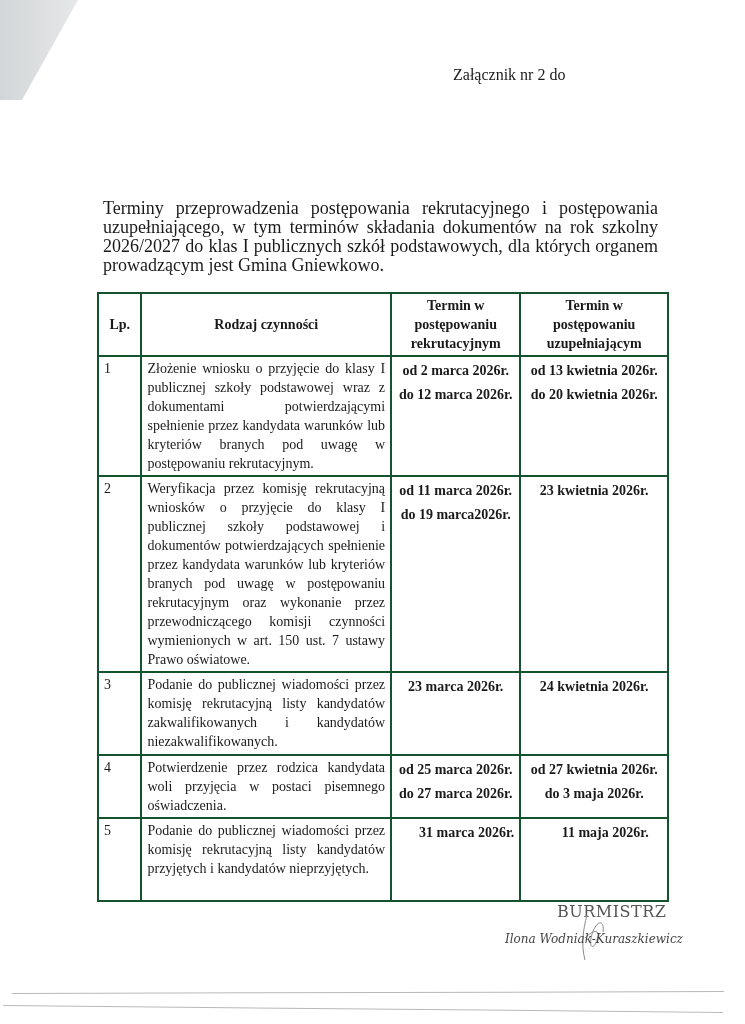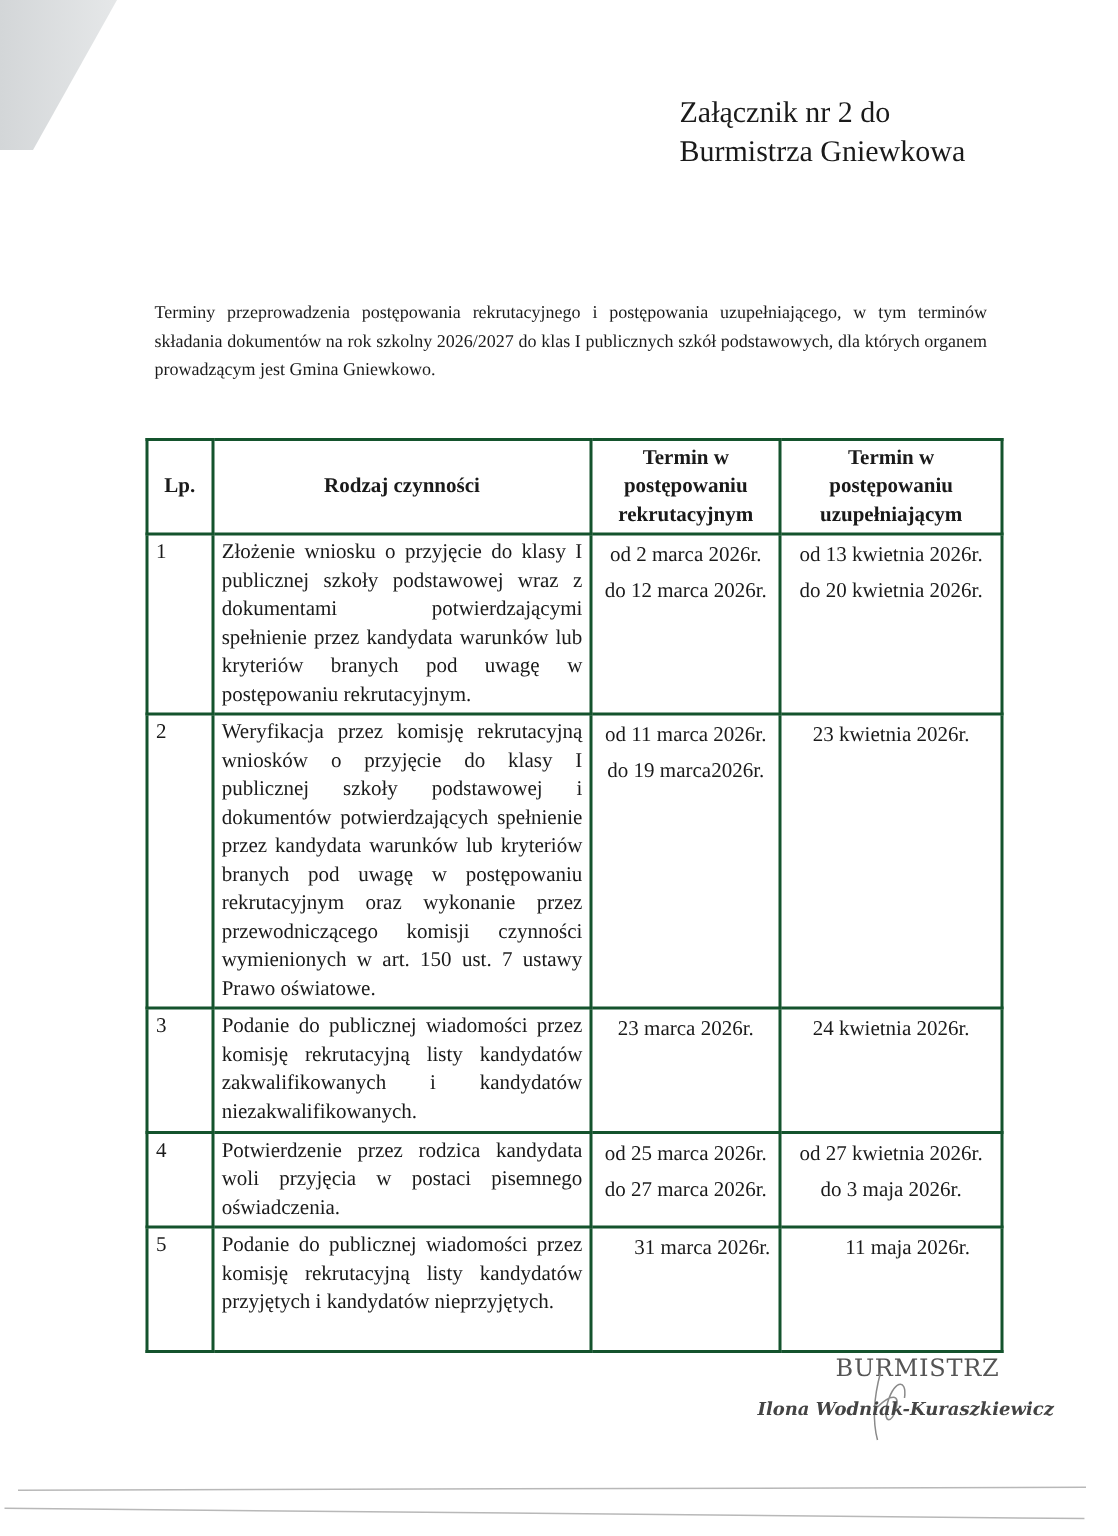--- a/index.html
+++ b/index.html
@@ -9,82 +9,80 @@
       font-family: "Liberation Serif", "DejaVu Serif", serif;
       color: #1a1a1a;
     }
     .corner-fold {
       position: absolute; left: 0; top: 0; width: 80px; height: 100px;
       background: linear-gradient(90deg, #d3d6d8, #e6e8e9);
       clip-path: polygon(0 0, 78px 0, 22px 100px, 0 100px);
     }
     .attachment {
       position: absolute; left: 453px; top: 62px;
-      font-size: 20px; line-height: 26px;
+      font-size: 16px; line-height: 26px;
     }
     .attachment div { white-space: nowrap; }
     .intro {
       position: absolute; left: 103px; top: 199px; width: 555px;
-      font-size: 12px; line-height: 19px; text-align: justify;
+      font-size: 18px; line-height: 19px; text-align: justify;
     }
     table.schedule {
       position: absolute; left: 97px; top: 292px; width: 572px;
       border-collapse: collapse;
       font-size: 14px; line-height: 19px;
     }
     table.schedule th, table.schedule td {
       border: 2px solid #14532d; vertical-align: top; padding: 2px 5px;
     }
     table.schedule th {
       font-weight: bold; text-align: center; vertical-align: middle;
       padding: 1px 4px;
     }
     col.c-lp { width: 44px; }
     col.c-act { width: 254px; }
     col.c-rek { width: 126px; }
     col.c-uzu { width: 148px; }
     tr.head-row { height: 63px; }
     td.lp { padding-left: 5px; }
     td.act { text-align: justify; text-align-last: left; padding: 2px 5px 4px 5px; }
-    td.date { text-align: center; vertical-align: middle; padding: 2px 2px; }
+    td.date { text-align: center; vertical-align: middle; padding: 2px 2px; font-weight: bold; }
     td.date div { line-height: 24px; white-space: nowrap; }
     td.date.left div { text-align: center; padding-left: 6px; margin-left: 16px; }
     tr.r1 { height: 117px; }
     tr.r2 { height: 194px; }
     tr.r3 { height: 83px; }
     tr.r4 { height: 63px; }
     tr.r5 { height: 83px; }
     .signature {
       position: absolute; left: 505px; top: 902px; width: 180px;
     }
     .sig-title {
       position: absolute; left: 52px; top: 0; font-size: 16px;
       letter-spacing: 0.5px; color: #555; font-family: "DejaVu Serif", serif;
     }
     .sig-name {
       position: absolute; left: 0; top: 30px; font-size: 12px;
       font-style: italic; color: #444; white-space: nowrap;
       font-family: "DejaVu Serif", serif;
-      font-weight: bold;
     }
     .sig-scrawl {
       position: absolute; left: 70px; top: 8px; width: 40px; height: 55px;
     }
     .scan-line {
       position: absolute; height: 1px; background: #b8b8b8;
     }
   </style>
 </head>
 <body>
 
 <div class="corner-fold"></div>
 
 <div class="attachment">
   <div>Załącznik nr 2 do</div>
-  <div>Burmistrza Gniewkowa</div>
 </div>
 
 <p class="intro" style="margin:0;">Terminy przeprowadzenia postępowania rekrutacyjnego i postępowania uzupełniającego, w tym terminów składania dokumentów na rok szkolny 2026/2027 do klas I publicznych szkół podstawowych, dla których organem prowadzącym jest Gmina Gniewkowo.</p>
 
 <table class="schedule">
   <colgroup>
     <col class="c-lp">
       <col class="c-act">
       <col class="c-rek">
       <col class="c-uzu">

